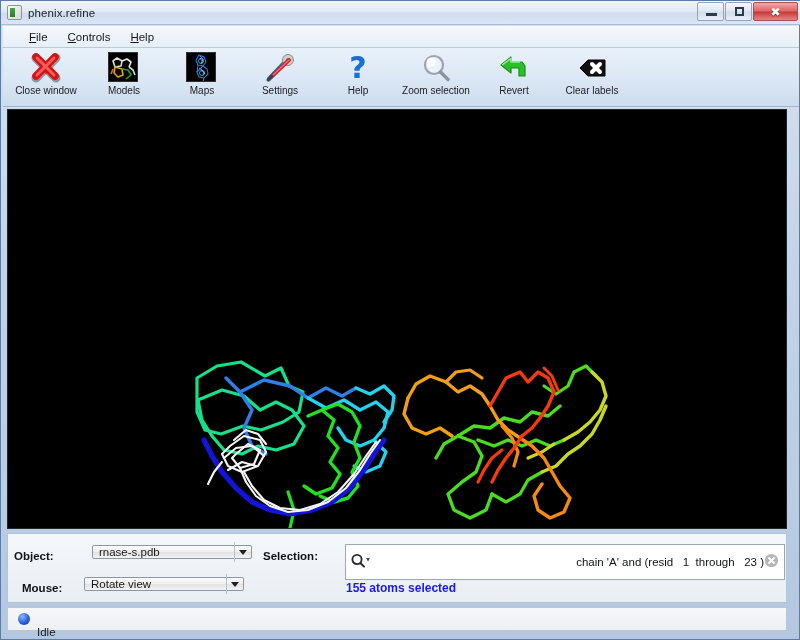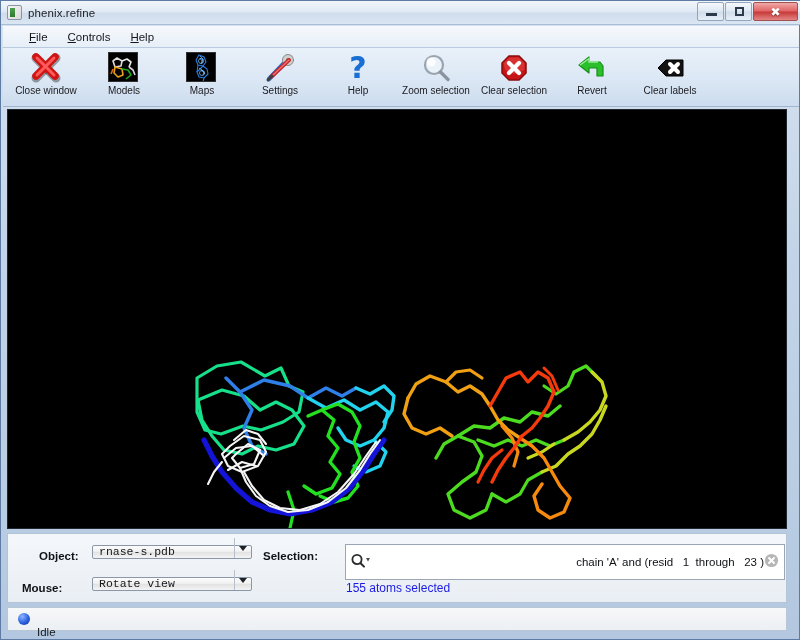--- a/index.html
+++ b/index.html
@@ -99,21 +99,21 @@
     background: linear-gradient(180deg,#f4f7fa,#e9eef4);
     border: 1px solid #b4c4d6;
   }
   .ctl-label {
     position: absolute; font-size: 11.5px; font-weight: bold; color: #101216;
   }
   .combo {
     position: absolute; height: 14px;
     background: linear-gradient(180deg,#fdfdfd 0%, #f0f0f0 45%, #e2e2e2 52%, #f4f4f4 100%);
     border: 1px solid #8a97a6; border-radius: 2px;
-    display: flex; align-items: flex-end; font-family: Liberation Mono, monospace;
+    display: flex; align-items: center;
   }
   .combo .cval { font-size: 11.5px; color: #15171b; padding-left: 6px; flex: 1;
     white-space: nowrap; overflow: hidden; }
   .combo .carrow {
     width: 17px; height: 20px; border-left: 1px solid #b6c0ca;
     display: flex; align-items: center; justify-content: center; flex: none;
   }
   .combo .carrow i {
     width: 0; height: 0; border-left: 4px solid transparent;
     border-right: 4px solid transparent; border-top: 5px solid #1e2128;
@@ -125,21 +125,21 @@
     display: flex; align-items: center; text-align: right;
   }
   #sel-mag { margin-left: 4px; flex: none; }
   #sel-text {
     font-size: 11.5px; color: #101216; flex: 1; margin-left: 3px;
     white-space: pre; overflow: hidden;
   }
   #sel-clear { margin-right: 5px; flex: none; }
   #atoms-count {
     position: absolute; left: 345px; top: 580px;
-    font-size: 12px; font-weight: normal; color: #1a1ae6;
+    font-size: 12px; font-weight: bold; color: #1a1ae6;
   }
   
   #statusbar {
     position: absolute; left: 6px; top: 606px; width: 780px; height: 24px;
     background: linear-gradient(180deg,#f6f8fa,#eceff3);
     border: 1px solid #b9c6d4;
     display: flex; align-items: center;
   }
   #status-dot {
     width: 12px; height: 12px; border-radius: 50%; margin-left: 10px;
@@ -267,33 +267,20 @@
       <div class="ticon">
         <svg width="32" height="32" viewBox="0 0 32 32">
           <circle cx="14" cy="13" r="9" fill="#eef4fb" fill-opacity=".75" stroke="#9aa4ae" stroke-width="2.2"></circle>
           <circle cx="11" cy="10" r="4.5" fill="#ffffff" fill-opacity=".8"></circle>
           <path d="M20.5 20 L28 27.5" stroke="#8a949e" stroke-width="3.4" stroke-linecap="round"></path>
         </svg>
       </div>
       <span class="tlabel">Zoom selection</span>
     </div>
 
-    <div class="tool">
-      <div class="ticon">
-        <svg width="32" height="32" viewBox="0 0 32 32">
-          <polygon points="11,4 21,4 28,11 28,21 21,28 11,28 4,21 4,11" fill="#c81414" stroke="#8c0d0d" stroke-width="1.5"></polygon>
-          <polygon points="11,5.5 21,5.5 26.5,11 26.5,18 16,22 7,18 5.5,11" fill="#e85555" opacity=".45"></polygon>
-          <g stroke="#ffffff" stroke-width="4.2" stroke-linecap="round">
-            <path d="M11 11 L21 21"></path>
-              <path d="M21 11 L11 21"></path>
-          </g>
-        </svg>
-      </div>
-      <span class="tlabel">Clear selection</span>
-    </div>
 
     <div class="tool">
       <div class="ticon">
         <svg width="32" height="32" viewBox="0 0 32 32">
           <path d="M3 13 L13 5 L13 10 L24 10 L27 14 L27 24 L21 24 L21 16 L13 16 L13 21 Z" fill="#2cbf2c" stroke="#159015" stroke-width="1.2" stroke-linejoin="round"></path>
           <path d="M4 13 L13 6.5 L13 10 L22 10" fill="none" stroke="#9af09a" stroke-width="1.4"></path>
         </svg>
       </div>
       <span class="tlabel">Revert</span>
     </div>
@@ -381,30 +368,30 @@
                  L540 268 L546 282 L540 296 L532 308 L524 318 L514 326" stroke="#f53a0b" stroke-width="3.4"></path>
         <path d="M514 326 L506 338 L498 348 L490 360 L484 372" stroke="#f53a0b" stroke-width="3.4"></path>
         <path d="M494 340 L484 348 L476 360 L470 372" stroke="#f53a0b" stroke-width="3.2"></path>
         <path d="M536 258 L544 266 L550 280" stroke="#f53a0b" stroke-width="3.0"></path>
       </g>
     </svg>
   </div>
 
   <div id="controls">
 
-    <span class="ctl-label" style="left:31px; top:16px;">Object:</span>
+    <span class="ctl-label" style="left:6px; top:16px;">Object:</span>
     <div class="combo" style="left:84px; top:11px; width:160px;">
       <span class="cval">rnase-s.pdb</span>
       <span class="carrow">
           <i></i>
         </span>
     </div>
 
     <span class="ctl-label" style="left:14px; top:48px;">Mouse:</span>
-    <div class="combo" style="left:84px; top:43px; width:160px;">
+    <div class="combo" style="left:76px; top:43px; width:160px;">
       <span class="cval">Rotate view</span>
       <span class="carrow">
           <i></i>
         </span>
     </div>
 
     <span class="ctl-label" style="left:255px; top:16px;">Selection:</span>
   </div>
 
   <div id="sel-field">

